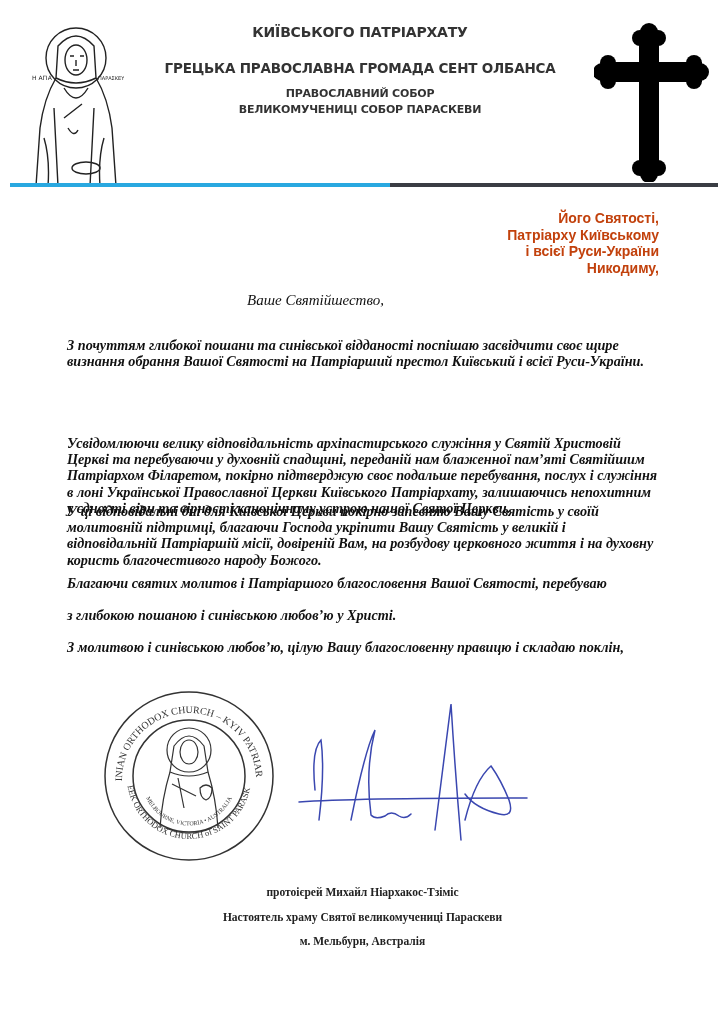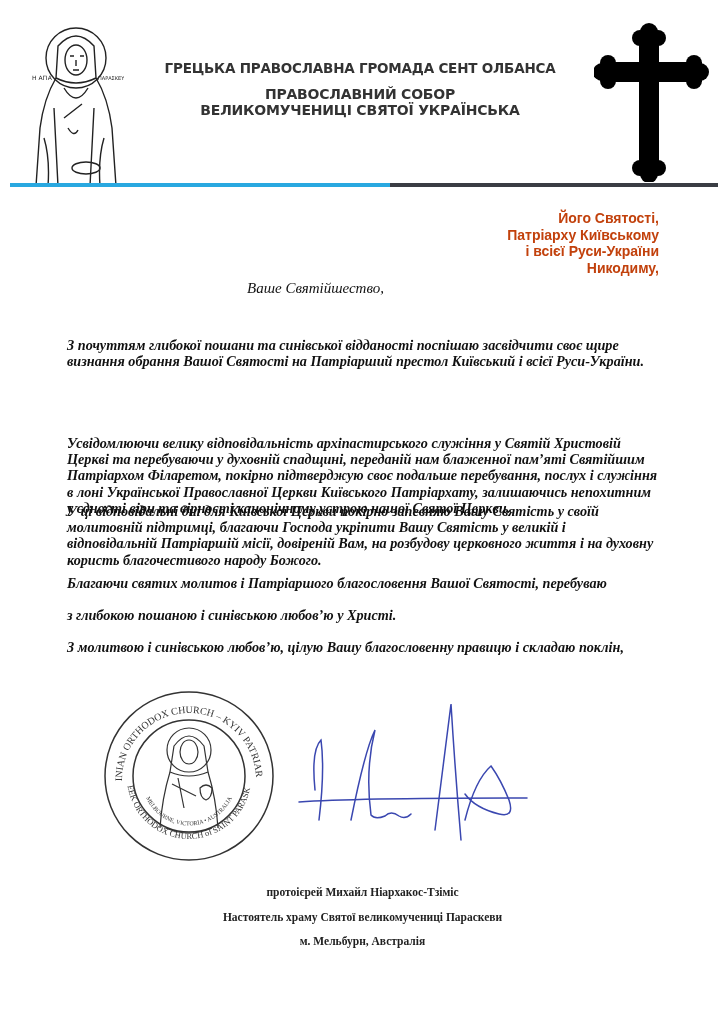--- a/index.html
+++ b/index.html
@@ -4,33 +4,33 @@
 <style>
   html, body { margin: 0; padding: 0; background: #ffffff; }
   body { width: 725px; height: 1024px; position: relative; overflow: hidden; font-family: "DejaVu Sans", sans-serif; color: #111; }
 
   
   .icon-left { position: absolute; left: 24px; top: 18px; width: 100px; height: 168px; }
   .cross { position: absolute; left: 594px; top: 22px; width: 118px; height: 160px; }
   .hdr { position: absolute; left: 140px; width: 440px; text-align: center; font-family: "DejaVu Sans", sans-serif; font-weight: bold; color: #333; line-height: 16px; letter-spacing: -0.2px; }
   .hdr.l1 { top: 24px; font-size: 14px; }
   .hdr.l2 { top: 60px; font-size: 13.5px; }
-  .hdr.l3 { top: 86px; font-size: 14px; }
+  .hdr.l3 { top: 86px; font-size: 11px; }
   .hdr.l4 { top: 124px; font-size: 13.5px; line-height: 15.5px; }
   .hdr .phone { text-decoration: underline; }
 
   .rule { position: absolute; top: 183px; height: 4px; }
   .rule.blue { left: 10px; width: 380px; background: #29a8e0; }
   .rule.dark { left: 390px; width: 328px; background: #3a3d44; }
 
   
   .addressee { position: absolute; right: 66px; top: 210px; text-align: right; font-family: "Liberation Sans", sans-serif; font-weight: bold; font-size: 14px; line-height: 16.5px; color: #c2410c; }
 
   
-  .salutation { position: absolute; top: 280px; left: 0; width: 631px; text-align: center; font-family: "Liberation Serif", serif; font-style: italic; font-size: 15px; }
+  .salutation { position: absolute; top: 292px; left: 0; width: 631px; text-align: center; font-family: "Liberation Serif", serif; font-style: italic; font-size: 15px; }
   .body-text { position: absolute; left: 67px; width: 592px; font-family: "Liberation Serif", serif; font-style: italic; font-weight: bold; font-size: 14.2px; line-height: 16.2px; color: #111; }
   .p1 { top: 324px; margin-top: 13px; }
   .p2 { top: 389px; margin-top: 46px; }
   .p3 { top: 503px; }
   .p4 { top: 575px; }
   .p5 { top: 607px; }
   .p6 { top: 639px; }
 
   
   .seal { position: absolute; left: 100px; top: 688px; width: 178px; height: 175px; }
@@ -56,25 +56,26 @@
     <path d="M30 90 L34 168 M70 90 L66 168"></path>
     <path d="M40 100 L58 86 M44 110 Q50 120 54 112"></path>
     <ellipse cx="62" cy="150" rx="14" ry="6"></ellipse>
     <path d="M20 120 Q26 140 24 168 M80 120 Q74 140 76 168"></path>
   </g>
   <text x="8" y="62" font-size="6" font-family="DejaVu Sans, sans-serif" fill="#222">Η ΑΓΙΑ</text>
   <text x="74" y="62" font-size="5" font-family="DejaVu Sans, sans-serif" fill="#222">ΠΑΡΑΣΚΕΥΗ</text>
 </svg>
 
 <div class="hdr l1">
+  <div>КИЇВСЬКОГО ПАТРІАРХАТУ</div>
 </div>
 <div class="hdr l2">ГРЕЦЬКА ПРАВОСЛАВНА ГРОМАДА СЕНТ ОЛБАНСА</div>
 <div class="hdr l3">
   <div>ПРАВОСЛАВНИЙ СОБОР</div>
-  <div>ВЕЛИКОМУЧЕНИЦІ СВЯТОЇ УКРАЇНСЬКА</div>
+  <div>ВЕЛИКОМУЧЕНИЦІ СОБОР ПАРАСКЕВИ</div>
 </div>
 <div class="hdr l4">
 </div>
 
 <svg class="cross" viewBox="0 0 118 160">
   <g fill="#000">
     <rect x="45" y="12" width="20" height="140"></rect>
     <rect x="8" y="40" width="100" height="20"></rect>
     <circle cx="55" cy="10" r="9"></circle>
       <circle cx="46" cy="16" r="8"></circle>

